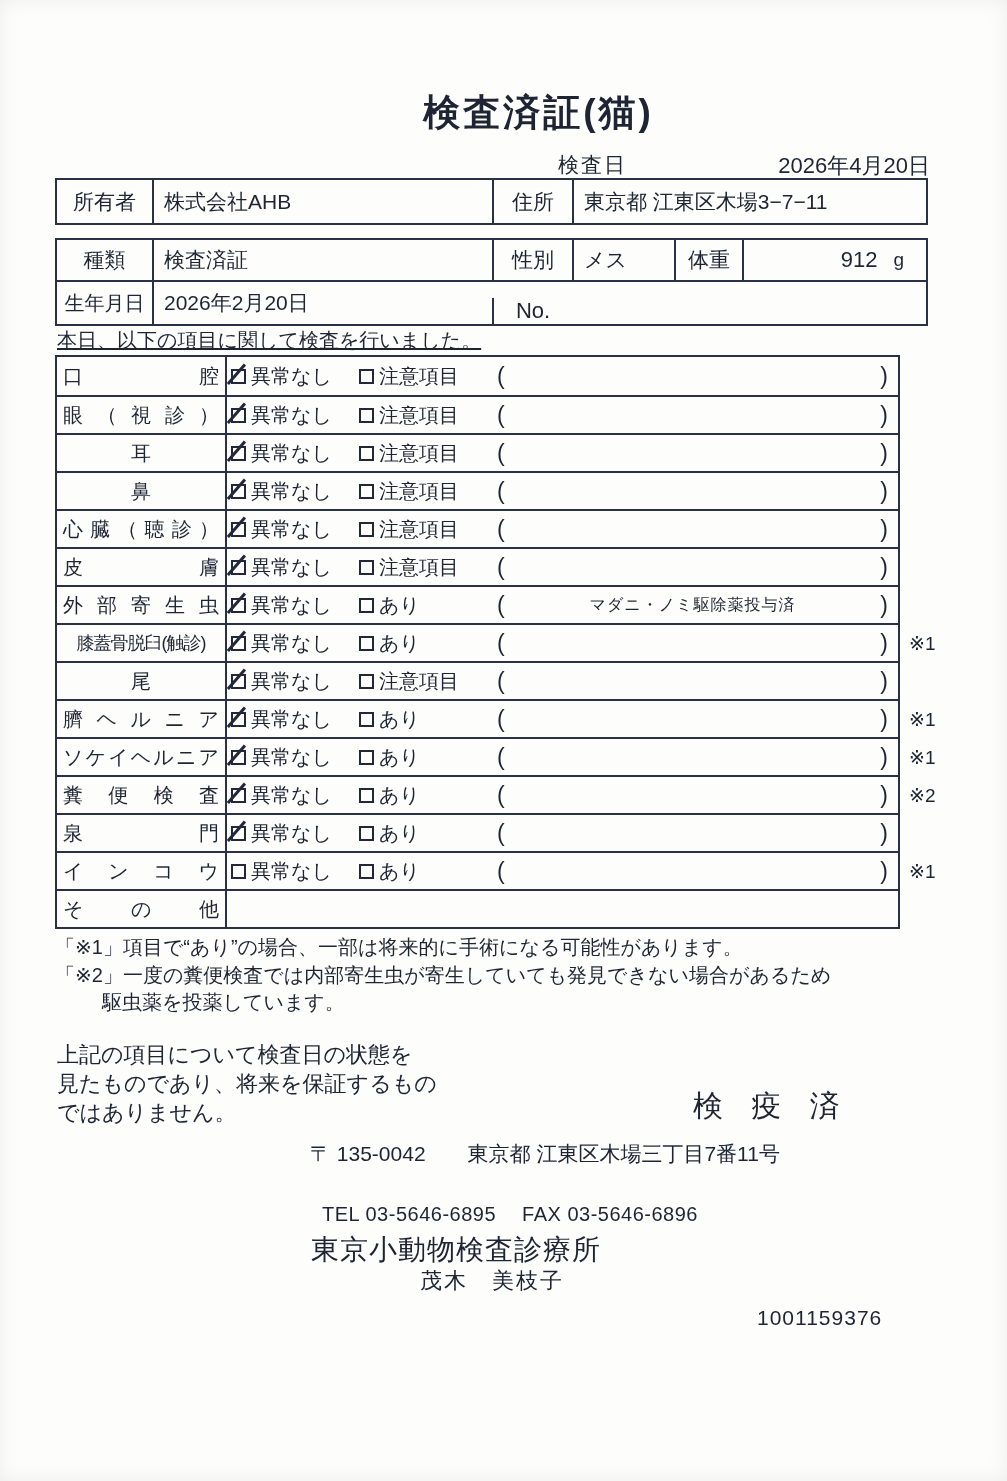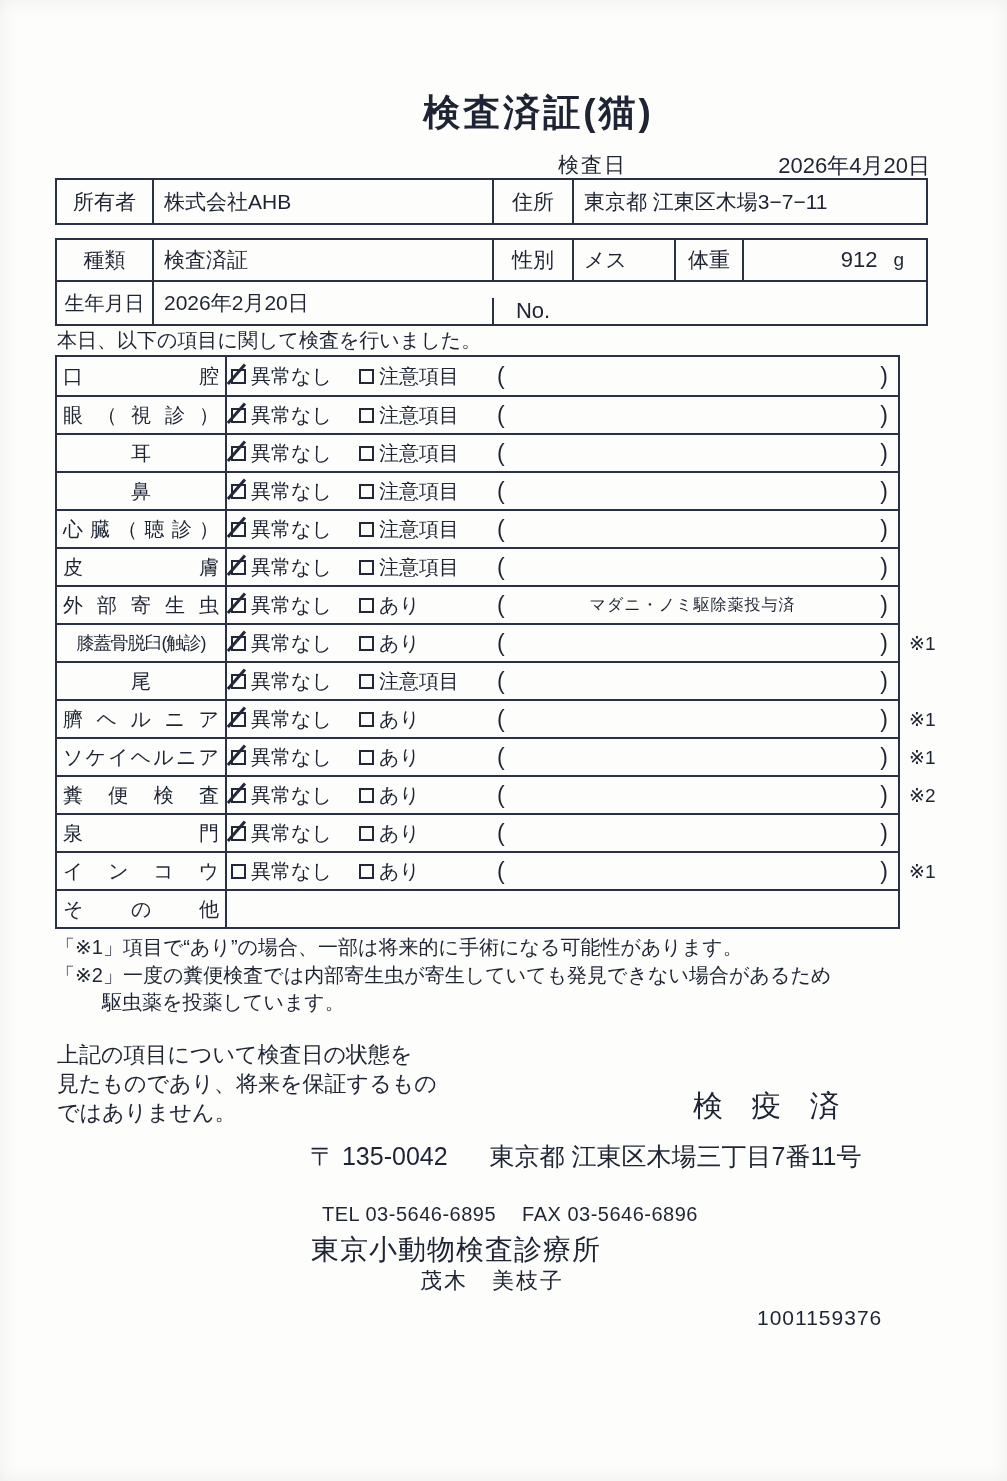--- a/index.html
+++ b/index.html
@@ -30,21 +30,21 @@
   .w-label { width:95px; flex:none; }
   .w-name  { width:340px; flex:none; }
   .w-addr-label { width:80px; flex:none; }
   .w-sex { width:102px; flex:none; }
   .w-weight-label { width:68px; flex:none;text-align:right; }
   .grow { flex:1; }
   .weight-cell { justify-content:flex-end; padding-right:22px; gap:16px; font-size:22px; }
   .no-cell { font-size:22px;margin-top:16px; }
   .serial-cell { font-size:24px; letter-spacing:1px; }
   
-  .intro { position:absolute; top:327px; left:57px; font-size:20px; }
+  .intro { position:absolute; top:327px; left:57px; font-size:20px;text-decoration:underline; }
   
   .exam { position:absolute; top:355px; left:55px; width:845px; border:2px solid #2a3046; background:#fdfdfb; }
   .xrow { position:relative; display:flex; height:38px; }
   .xrow + .xrow { border-top:2px solid #2a3046; }
   .xlabel {
     width:170px; flex:none; border-right:2px solid #2a3046;
     display:flex; align-items:center; padding:0 6px; font-size:20px;
   }
   .xlabel.justify { justify-content:space-between; }
   .xlabel.center  { justify-content:center; gap:2px; }
@@ -63,21 +63,21 @@
   }
   .paren { flex:1; display:flex; align-items:center; font-size:23px; padding:0 10px 0 4px; }
   .paren .note { flex:1; text-align:center; font-size:16px; font-weight:500; letter-spacing:1px; }
   .mark { position:absolute; left:852px; top:50%; transform:translateY(-50%); font-size:19px; white-space:nowrap; }
   
   .footnotes { position:absolute; top:934px; left:55px; font-size:20px; line-height:27.5px; }
   .footnotes .indent { padding-left:47px; }
   
   .disclaimer { position:absolute; top:1040px; left:57px; font-size:22px; line-height:29px; }
   .stamp { position:absolute; top:1086px; left:693px; font-size:30px; letter-spacing:10px; }
-  .postal-row { position:absolute; top:1140px; left:310px; font-size:25px; display:flex; gap:42px; }
+  .postal-row { position:absolute; top:1140px; left:310px; font-size:21px; display:flex; gap:42px; }
   .tel-row { position:absolute; top:1187px; left:322px; font-size:20px; display:flex; gap:26px; letter-spacing:.5px;margin-top:16px; }
   .clinic-name { position:absolute; top:1231px; left:311px; font-size:28px; letter-spacing:1px; font-weight:500; }
   .vet-name { position:absolute; top:1266px; left:420px; font-size:22px; letter-spacing:2px; }
   .serial { position:absolute; top:1306px; left:757px; font-size:21px; letter-spacing:1px; }
 </style>
 </head>
 <body>
 
 <div class="page">
 

